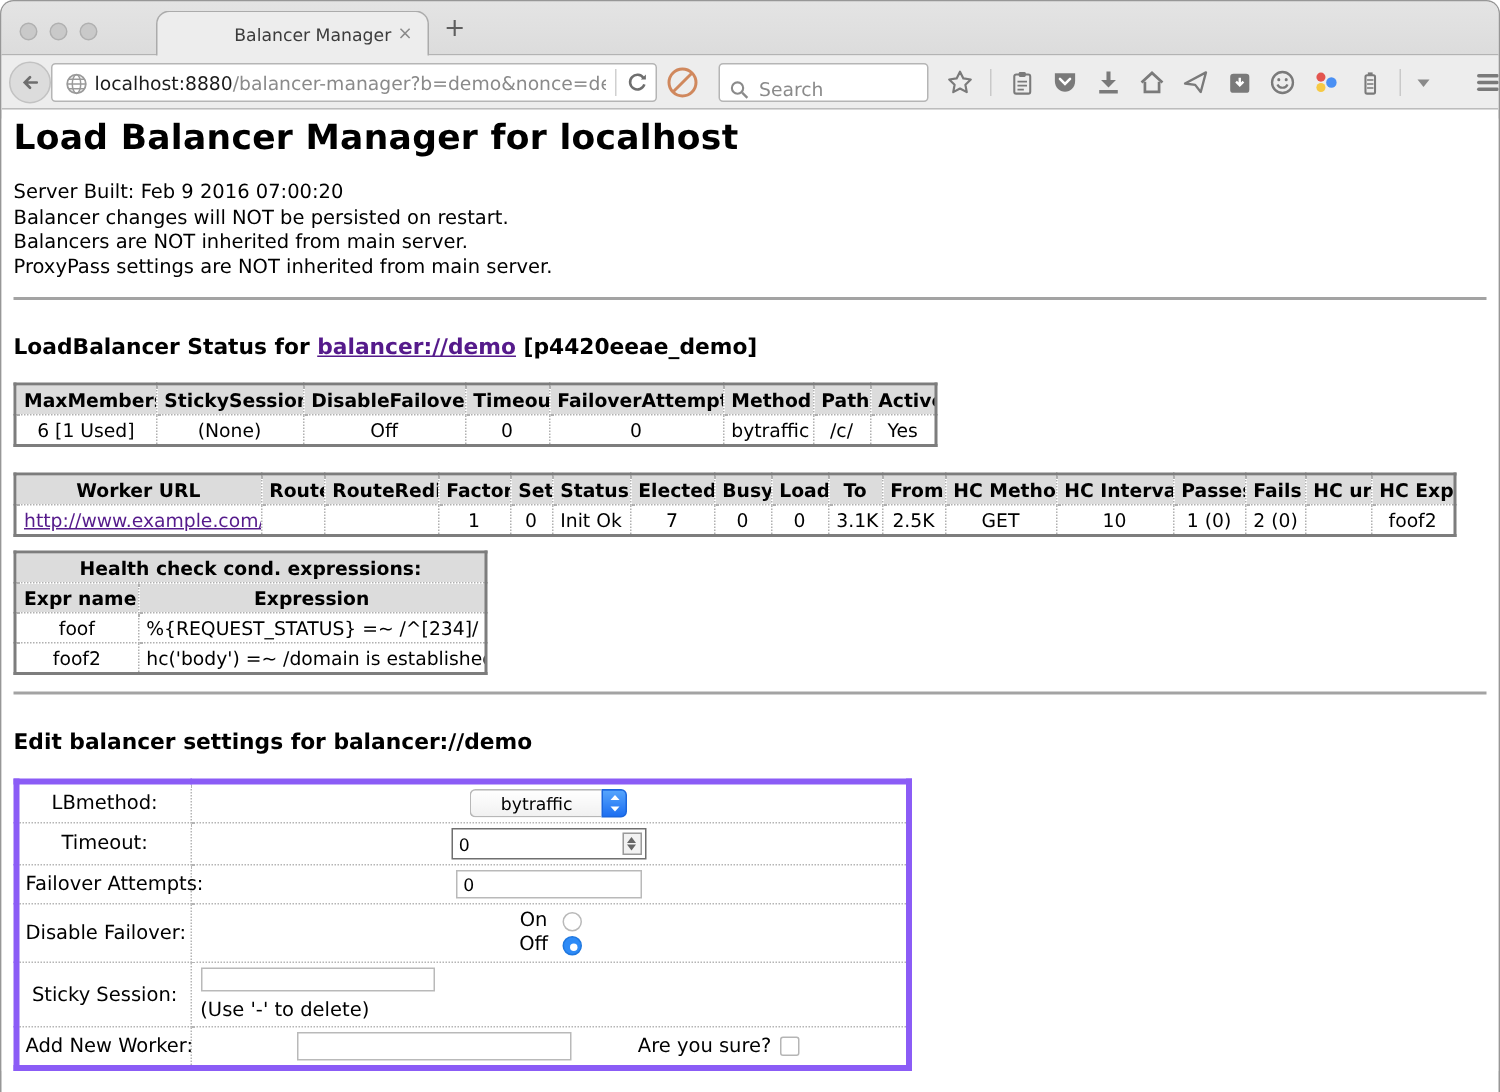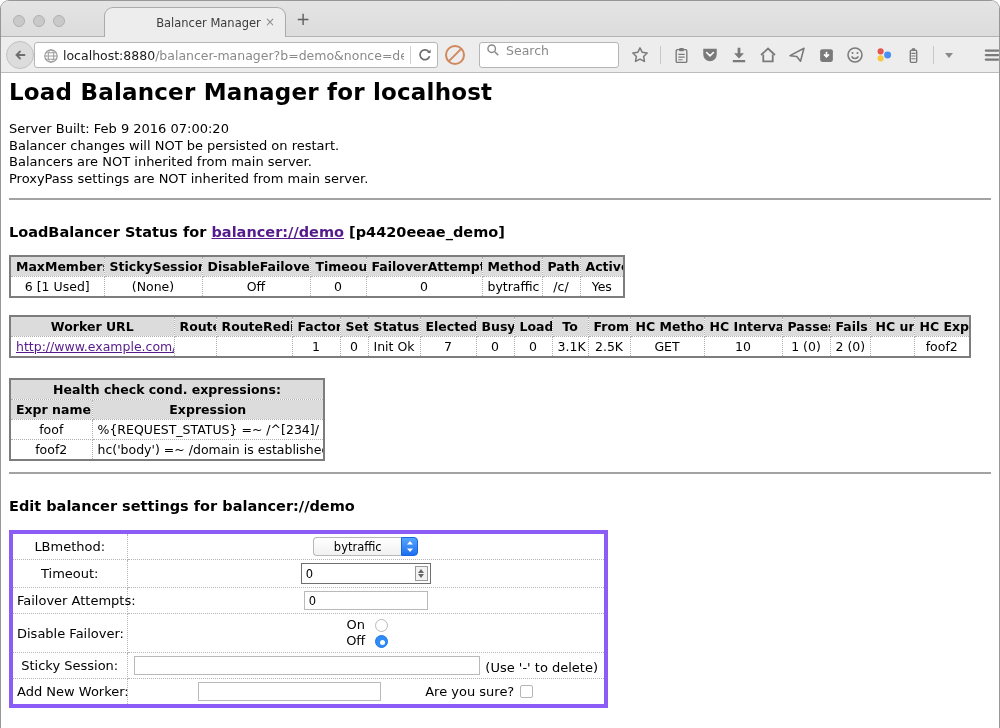--- a/index.html
+++ b/index.html
@@ -19,21 +19,21 @@
   .toolbar { position:relative; height:36px; background:#ededed; border-bottom:1px solid #bcbcbc; }
   .back-btn { position:absolute; left:5px; top:4px; width:28px; height:28px; border-radius:50%; background:#dcdcdc; border:1px solid #c2c2c2; display:flex; align-items:center; justify-content:center; z-index:2; }
   .urlbar { position:absolute; left:33px; top:5px; width:404px; height:26px; background:#fff; border:1px solid #b5b5b5; border-radius:3px; display:flex; align-items:center; padding:0 4px 0 28px; overflow:hidden; }
   .urlbar .globe { position:absolute; left:8px; top:5px; }
   .url-text { flex:1; font-size:12.5px; white-space:nowrap; overflow:hidden; }
   .url-domain { color:#1c1c1c; }
   .url-path { color:#8a8a8a; }
   .url-sep { width:1px; height:18px; background:#d0d0d0; margin:0 6px; flex:none; }
   .blocked { position:absolute; left:444px; top:8px; width:20px; height:20px; border:2px solid #c96f3a; border-radius:50%; opacity:.8; }
   .blocked::after { content:""; position:absolute; left:-1px; top:7px; width:18px; height:2px; background:#c96f3a; transform:rotate(-45deg); }
-  .searchbar { position:absolute; left:478px; top:5px; width:140px; height:26px; background:#fff; border:1px solid #b5b5b5; border-radius:3px; display:flex; align-items:flex-start; padding:0 6px; gap:6px; }
+  .searchbar { position:absolute; left:478px; top:5px; width:140px; height:26px; background:#fff; border:1px solid #b5b5b5; border-radius:3px; display:flex; align-items:flex-end; padding:0 6px; gap:6px; }
   .searchbar input { border:none; outline:none; width:100px; font-size:12.5px; font-family:inherit; color:#333; background:transparent; }
   .searchbar input::placeholder { color:#8a8a8a; }
   .tool-icons { position:absolute; left:630px; top:5px; height:26px; display:flex; align-items:center; gap:11px; }
   .tool-icons .vsep { width:1px; height:18px; background:#c9c9c9; }
   .tool-icons .gap { width:8px; }
   .ticon { display:flex; align-items:center; justify-content:center; width:18px; height:18px; }
   .caret-down { width:0; height:0; border-left:4px solid transparent; border-right:4px solid transparent; border-top:5px solid #8a8a8a; }
 
   
   .content { padding:0 8px; background:#fff; }
@@ -41,21 +41,21 @@
   .server-info { margin-top:16px; font-size:13px; line-height:16.5px; color:#000; }
   hr.rule { border:none; border-top:2px solid #a3a3a3; margin:11px 0 0 0; }
   h3.section-heading { font-size:14.5px; font-weight:bold; margin-top:24px; }
   a { color:#551a8b; text-decoration:underline; }
 
   table.grid { border-collapse:collapse; table-layout:fixed; border:2px solid #7d7d7d; margin-top:15px; }
   table.grid th, table.grid td { border:1px dotted #b0b0b0; font-size:12.5px; padding:2px 5px; text-align:center; white-space:nowrap; overflow:hidden; }
   table.grid th { background:#dcdcdc; font-weight:bold; }
   table.grid td { background:#fff; }
   #worker-table { margin-top:17px; }
-  #health-table { margin-top:20px; }
+  #health-table { margin-top:9px; }
   #health-table td:nth-child(2) { text-align:left; }
   .hr-tight { margin-top:7px; }
 
   
   table.form { border-collapse:collapse; table-layout:fixed; width:595px; border:4px solid #8b5cf6; margin-top:16px; }
   table.form td { border:1px dotted #b5b5b5; font-size:13px; padding:3px 4px; text-align:center; vertical-align:middle; height:24px; }
   td.flabel { white-space:nowrap; }
   .mac-select { display:inline-flex; height:19px; vertical-align:middle; cursor:default; }
   .mac-select .sel-body { display:flex; align-items:center; justify-content:center; width:88px; font-size:11.5px; background:linear-gradient(#ffffff,#f1f1f1); border:1px solid #b7b7b7; border-right:none; border-radius:4px 0 0 4px; }
   .mac-select .sel-arrows { width:17px; background:linear-gradient(#56a5fd,#1d6ff1); border:1px solid #1a66dd; border-radius:0 4px 4px 0; display:flex; align-items:center; justify-content:center; }
@@ -64,21 +64,21 @@
   .stepper { width:13px; height:15px; border:1px solid #9a9a9a; background:#f2f2f2; display:flex; flex-direction:column; align-items:center; justify-content:center; gap:1px; }
   .stepper i { width:0; height:0; border-left:3px solid transparent; border-right:3px solid transparent; }
   .stepper .up { border-bottom:4px solid #666; }
   .stepper .dn { border-top:4px solid #666; }
   input.plain { border:1px solid #b9b9b9; font-size:11.5px; font-family:inherit; height:19px; padding:0 4px; outline:none; }
   .radio-row { display:flex; align-items:center; justify-content:center; gap:7px; line-height:16px; }
   .radio-row .rlabel { width:24px; font-size:13px; }
   .radio { width:13px; height:13px; border-radius:50%; border:1px solid #b9b9b9; background:#fff; display:inline-block; position:relative; }
   .radio.checked { background:#2e8bf7; border-color:#1f78e0; }
   .radio.checked::after { content:""; position:absolute; left:4px; top:4px; width:5px; height:5px; border-radius:50%; background:#fff; }
-  .sticky-cell { display:flex; align-items:flex-end; gap:5px; padding:0 2px; }
+  .sticky-cell { display:flex; align-items:flex-start; gap:5px; padding:0 2px;flex-direction:column; }
   .sticky-cell input { flex:1; }
   .hint { font-size:13px; white-space:nowrap; }
   .worker-cell { display:flex; align-items:center; justify-content:center; gap:44px; }
   .confirm { display:flex; align-items:center; gap:6px; font-size:13px; }
   .checkbox { width:13px; height:13px; border:1px solid #b5b5b5; border-radius:2px; background:#fff; display:inline-block; }
   button.submit { font-family:inherit; font-size:12px; padding:2px 11px; border:1px solid #adadad; border-radius:4px; background:linear-gradient(#ffffff,#eeeeee); color:#333; }
 </style>
 </head>
 <body>
 

